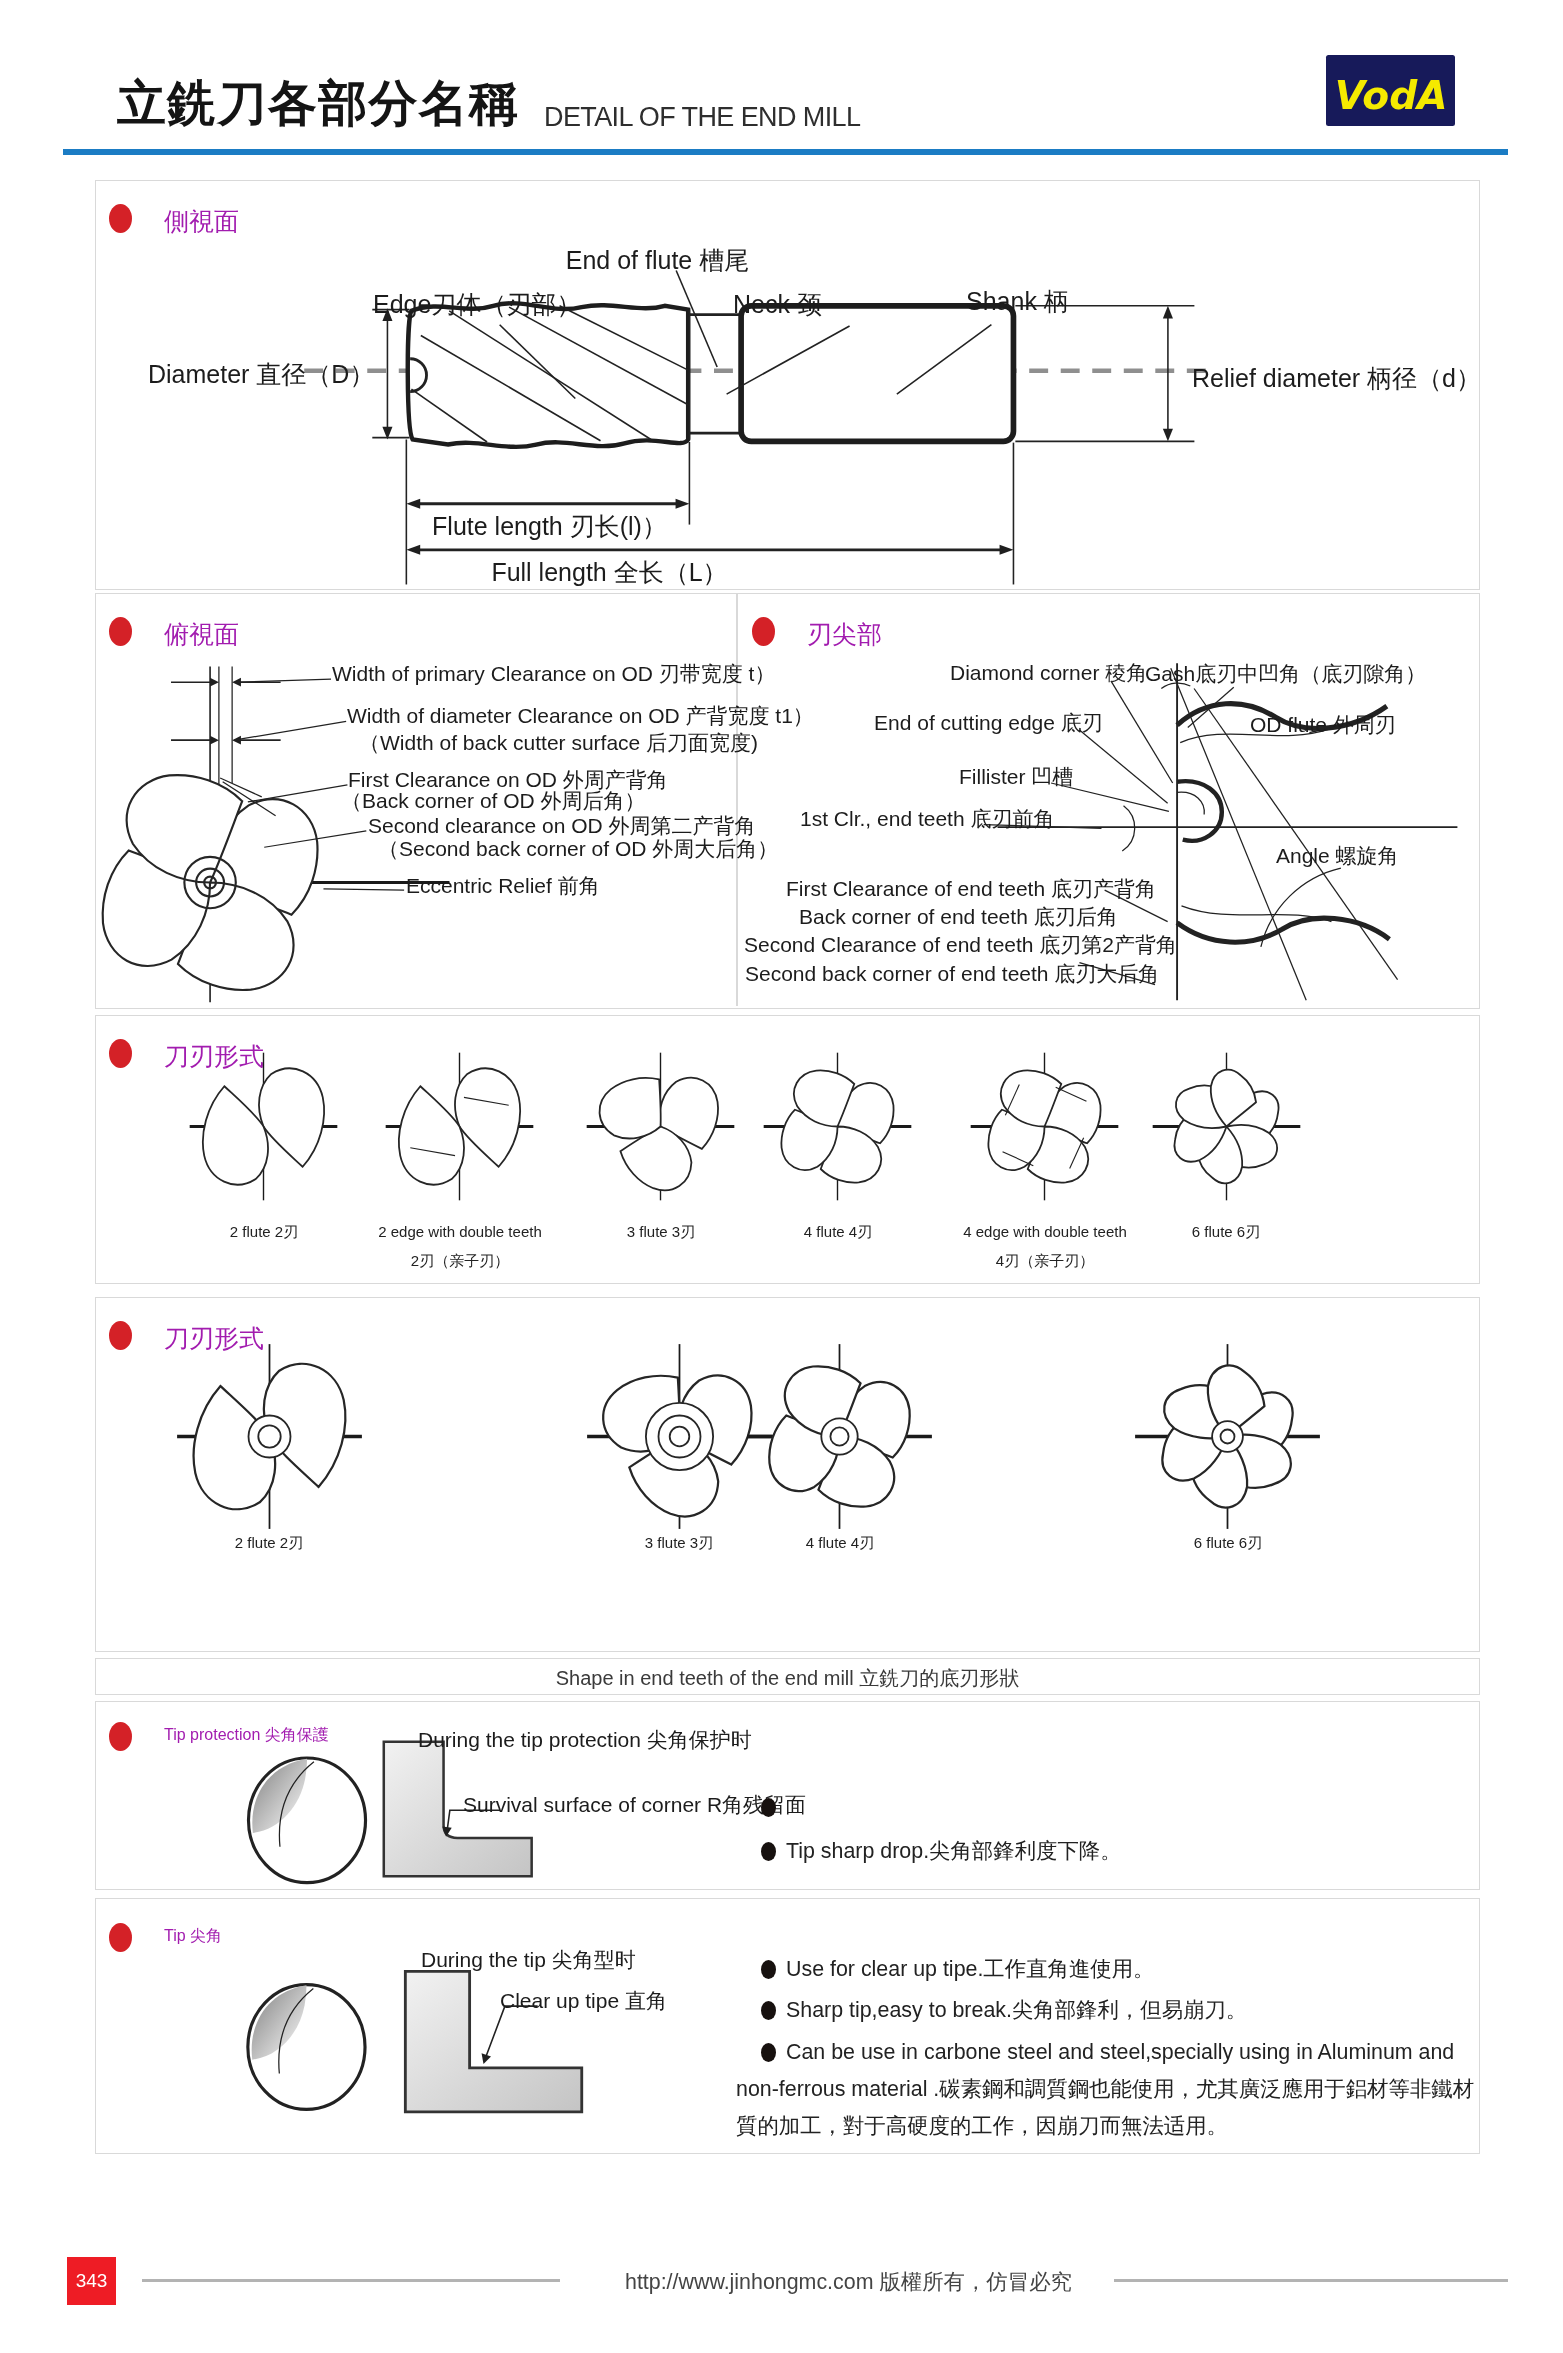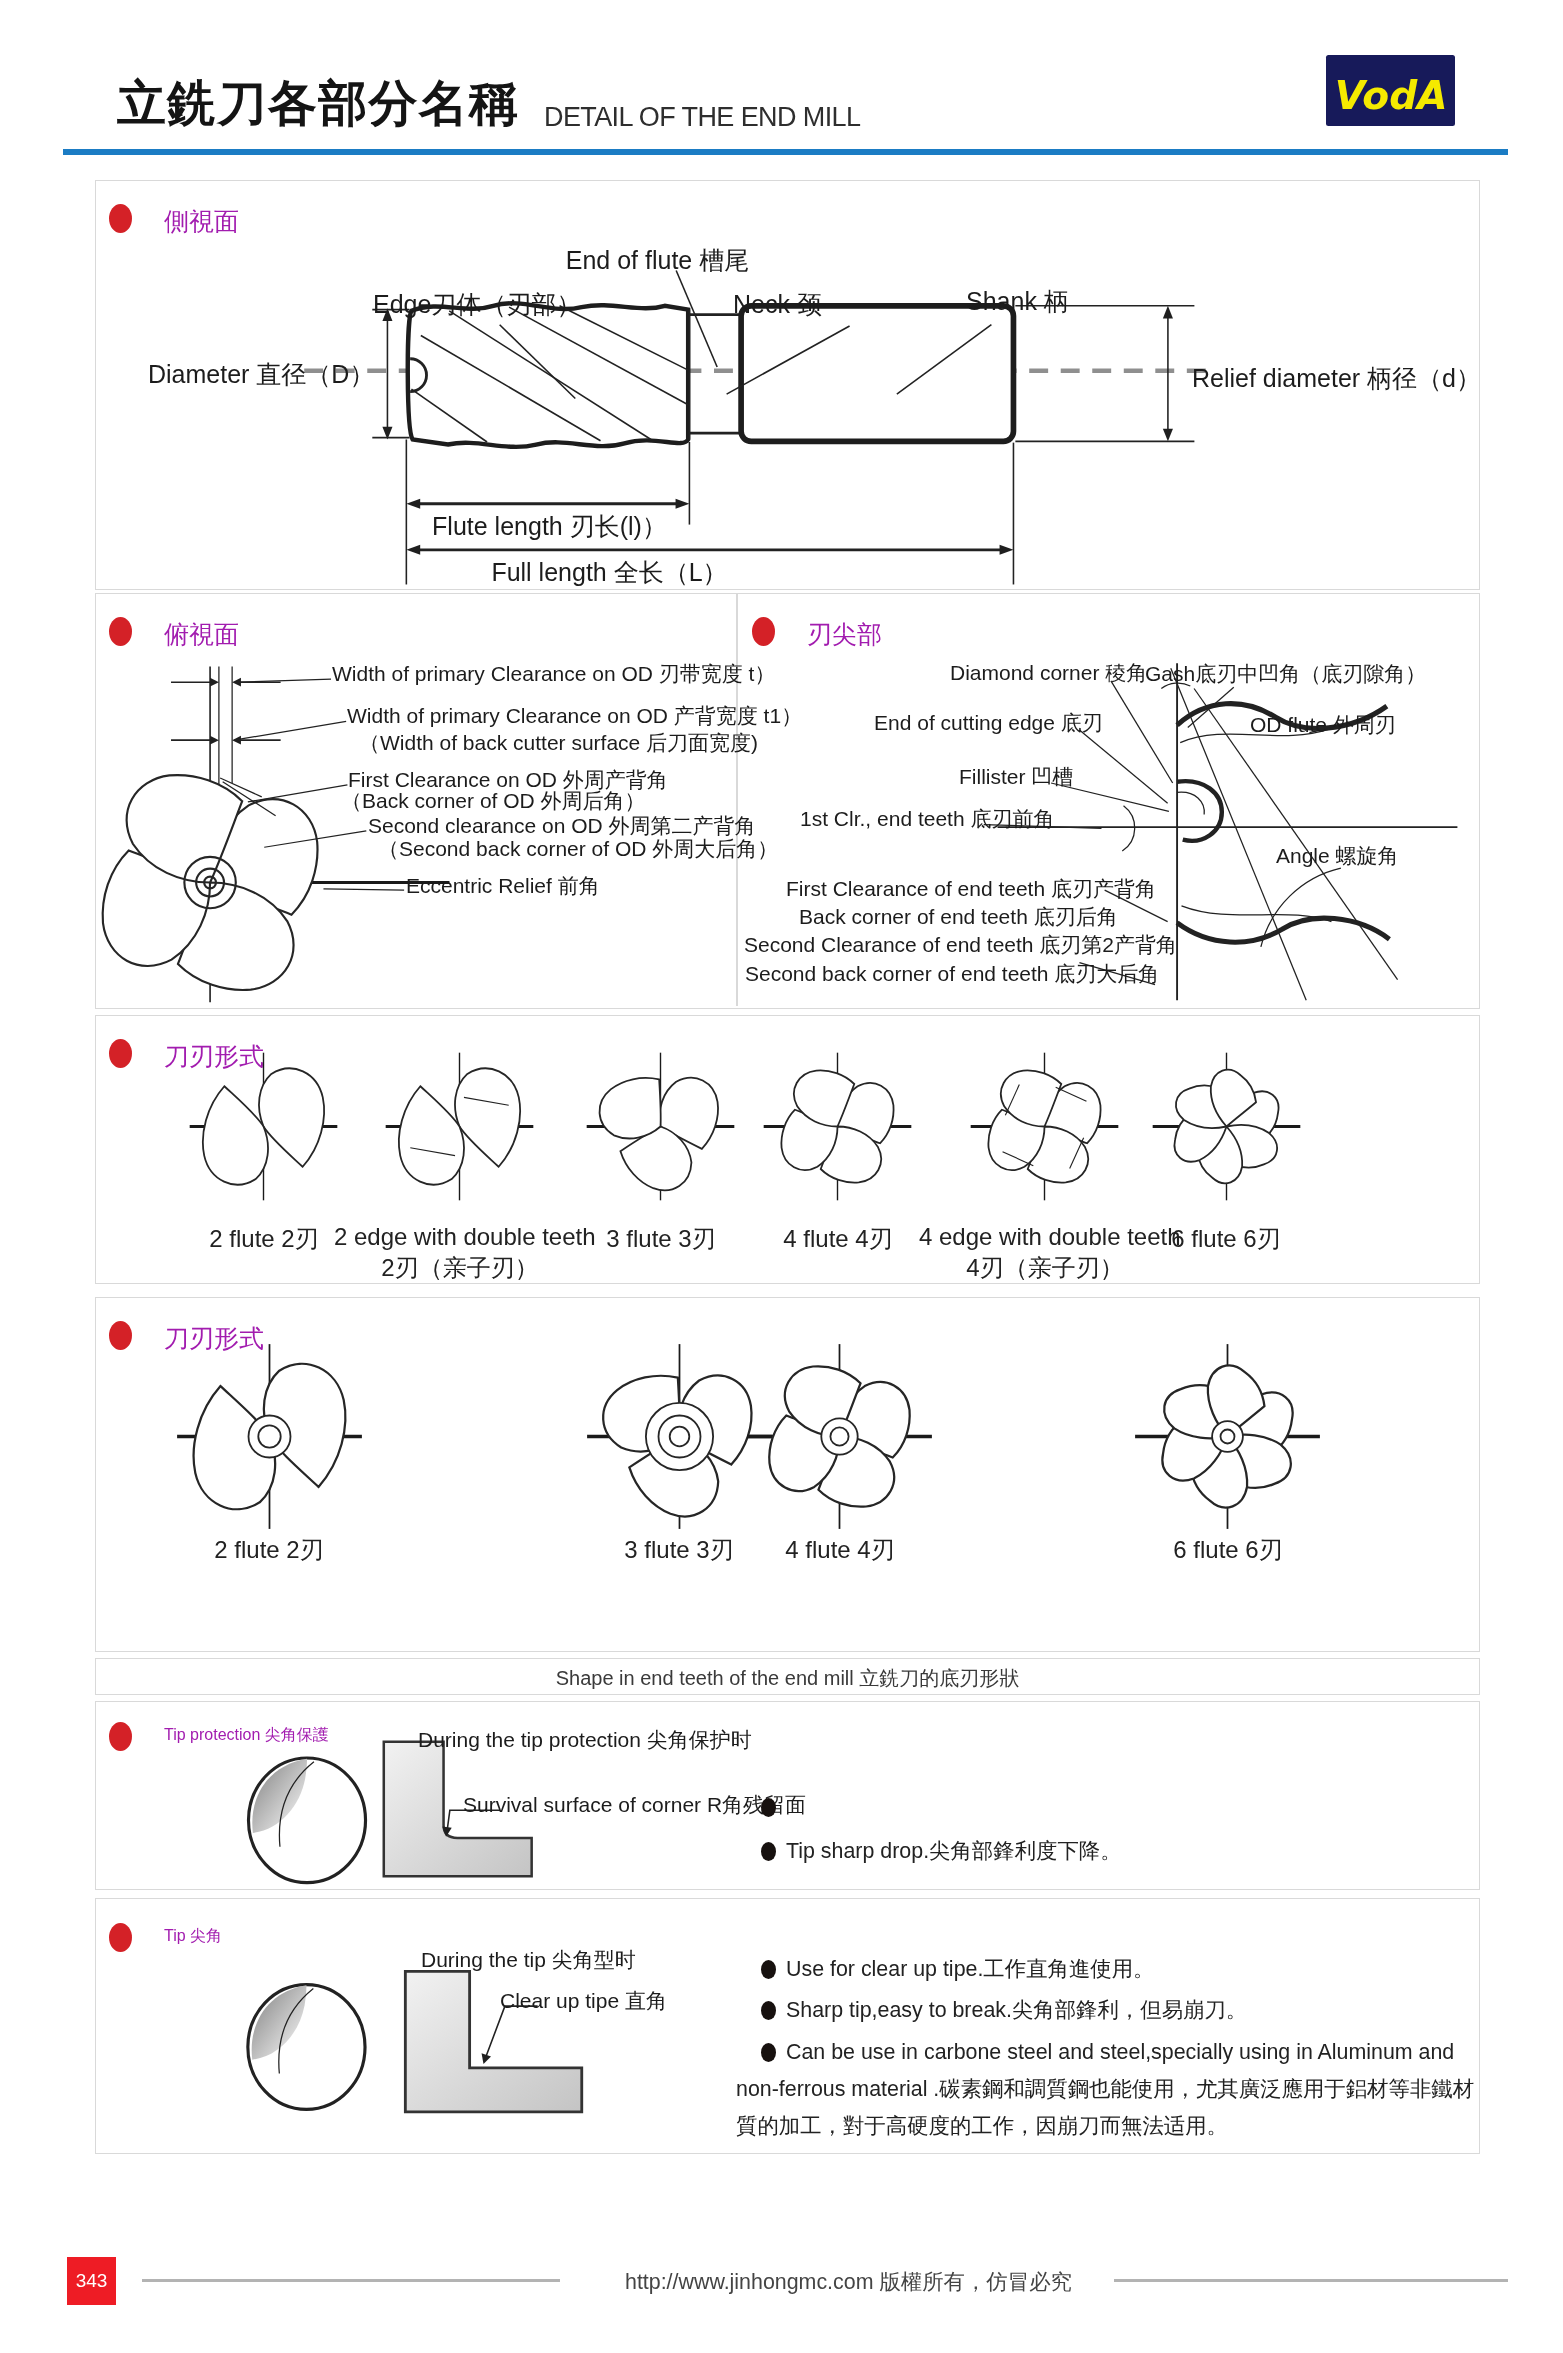--- a/index.html
+++ b/index.html
@@ -12,21 +12,21 @@
              color:#2e2e2e;white-space:nowrap;}
   .blue-rule{position:absolute;left:63px;top:149px;width:1445px;height:5.7px;background:#1b7cc4;}
   
   .box{position:absolute;left:95px;width:1385px;border:1.9px solid #d9d9d9;background:#fff;box-sizing:border-box;}
   .sec-dot{position:absolute;width:23px;height:29px;border-radius:50%;background:#d42127;}
   .sec-title{position:absolute;font-size:25px;color:#a21caf;white-space:nowrap;margin-left:20px;}
   .sec-title.sm{font-size:16px;}
   .lbl{position:absolute;font-size:21px;color:#1c1c1c;white-space:nowrap;}
   .lbl-lg{font-size:25px;}
   .ctr{text-align:center;}
-  .fig-cap{position:absolute;font-size:24px;color:#222;text-align:center;white-space:nowrap;}
+  .fig-cap{position:absolute;font-size:15px;color:#222;text-align:center;white-space:nowrap;}
   .cap-row{position:absolute;width:100%;text-align:center;font-size:20px;color:#3a3a3a;}
   .vdiv{position:absolute;width:1.9px;background:#d9d9d9;}
   
   svg{position:absolute;overflow:visible;}
   .ln{stroke:#222;fill:none;}
   .thick{stroke-width:8px;}
   .mid{stroke-width:4.5px;}
   .thin{stroke-width:2.5px;}
   .hair{stroke-width:2px;}
   .dash{stroke:#8f8f8f;stroke-width:7px;stroke-dasharray:30 20;fill:none;}
@@ -203,21 +203,21 @@
       <line class="ln hair" x1="1805" y1="148" x2="1732" y2="212"></line>
       <line class="ln hair" x1="1560" y1="216" x2="1700" y2="332"></line>
       <line class="ln hair" x1="1925" y1="220" x2="1995" y2="205"></line>
       <line class="ln hair" x1="1515" y1="300" x2="1702" y2="345"></line>
       <line class="ln hair" x1="1408" y1="366" x2="1595" y2="372"></line>
       <line class="ln hair" x1="1600" y1="470" x2="1700" y2="520"></line>
       <line class="ln hair" x1="1560" y1="585" x2="1680" y2="620"></line>
     </svg>
 
     <div class="lbl" style="left:236px;top:66px">Width of primary Clearance on OD  刃带宽度 t）</div>
-    <div class="lbl" style="left:251px;top:108px">Width of primary Clearance on OD  产背宽度 t1）</div>
+    <div class="lbl" style="left:251px;top:108px">Width of diameter Clearance on OD  产背宽度 t1）</div>
     <div class="lbl" style="left:263px;top:135px">（Width of back cutter surface  后刀面宽度)</div>
     <div class="lbl" style="left:252px;top:172px">First Clearance on OD  外周产背角</div>
     <div class="lbl" style="left:245px;top:193px">（Back corner of OD  外周后角）</div>
     <div class="lbl" style="left:272px;top:218px">Second clearance on OD 外周第二产背角</div>
     <div class="lbl" style="left:282px;top:241px">（Second back corner of OD  外周大后角）</div>
     <div class="lbl" style="left:310px;top:278px">Eccentric Relief 前角</div>
 
     <div class="lbl" style="left:854px;top:65px">Diamond corner 稜角</div>
     <div class="lbl" style="left:1049px;top:66px">Gash底刃中凹角（底刃隙角）</div>
     <div class="lbl" style="left:778px;top:115px">End of cutting edge 底刃</div>

